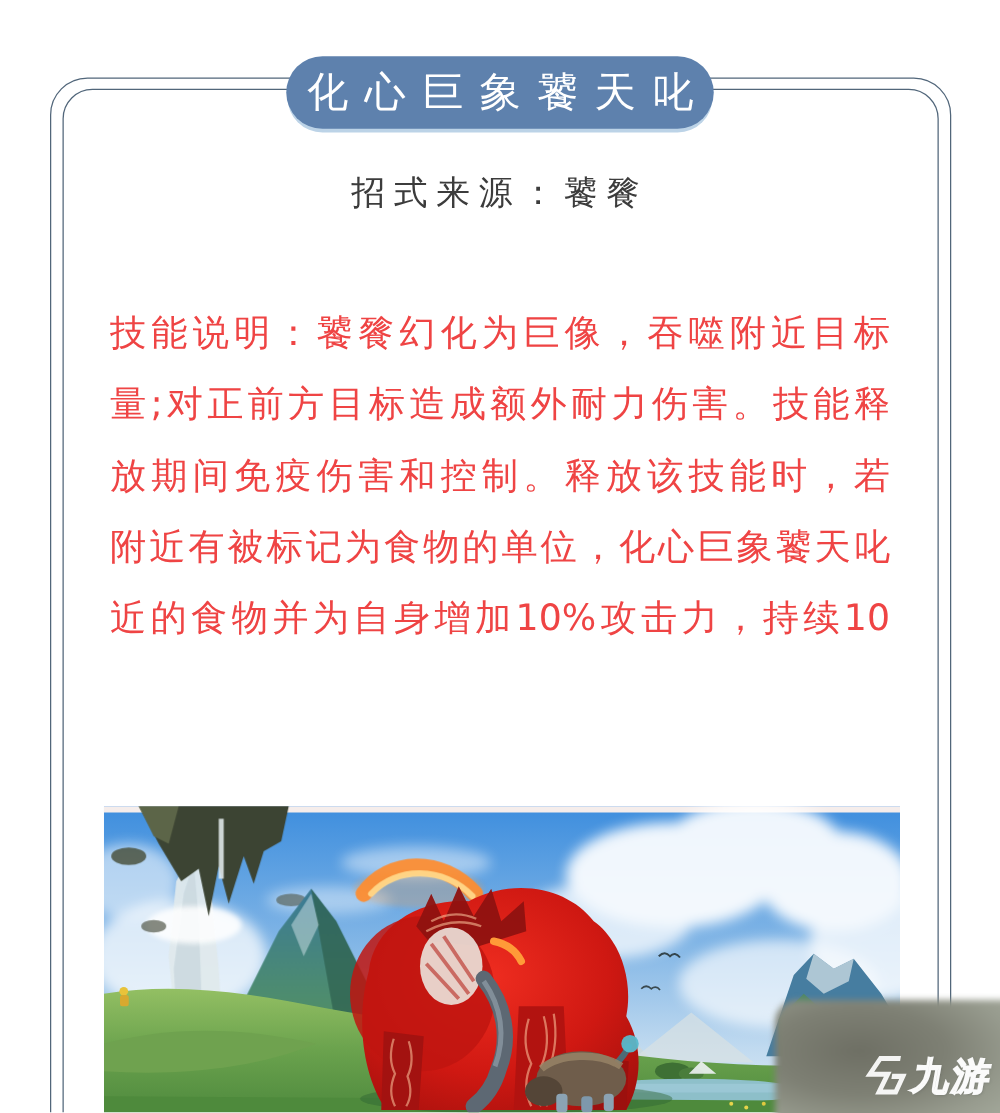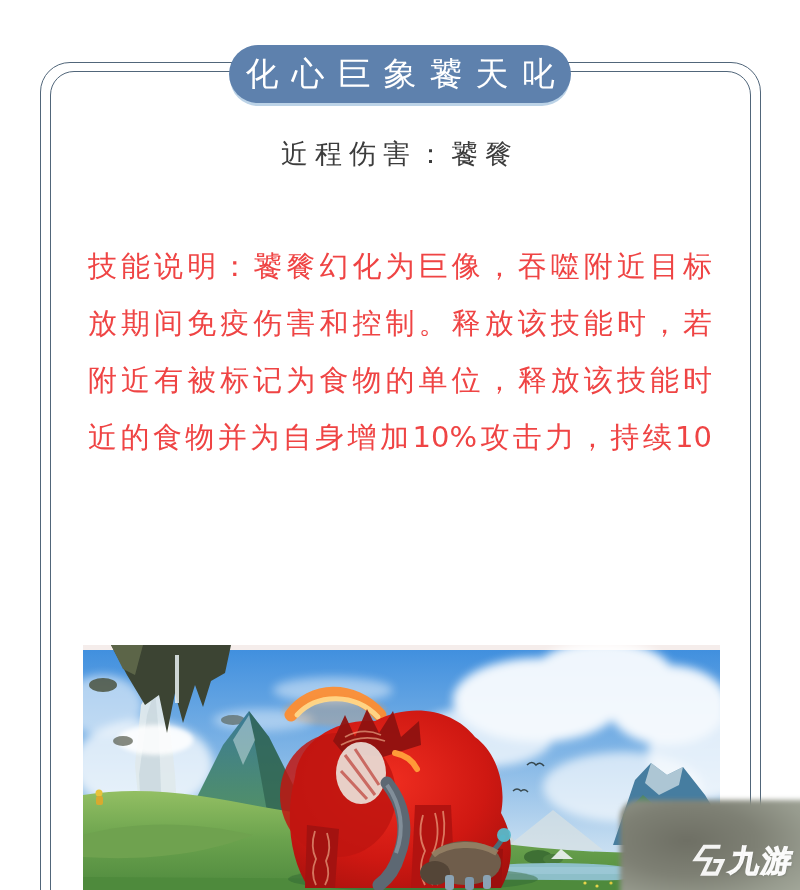--- a/index.html
+++ b/index.html
@@ -45,26 +45,27 @@
 
 <div class="page">
 
   <div class="border-outer"></div>
   <div class="border-inner"></div>
 
   <div class="title-pill">
     <span>化心巨象饕天叱</span>
   </div>
 
-  <div class="subtitle">近程伤害：饕餮</div>
+  <div class="subtitle">招式来源：饕餮</div>
 
   <div class="skill-text">
     <div class="jline">技能说明：饕餮幻化为巨像，吞噬附近目标</div>
+    <div class="jline">量;对正前方目标造成额外耐力伤害。技能释</div>
     <div class="jline">放期间免疫伤害和控制。释放该技能时，若</div>
-    <div class="jline">附近有被标记为食物的单位，释放该技能时</div>
+    <div class="jline">附近有被标记为食物的单位，化心巨象饕天叱</div>
     <div class="jline">近的食物并为自身增加10%攻击力，持续10</div>
   </div>
 
   <div class="screenshot">
     <svg viewBox="0 0 637 245" preserveAspectRatio="none">
       <defs>
         <linearGradient id="sky" x1="0" y1="0" x2="0" y2="1">
           <stop offset="0" stop-color="#3e8ede"></stop>
             <stop offset="0.45" stop-color="#82b6e6"></stop>
           <stop offset="0.8" stop-color="#c2dbf0"></stop>

